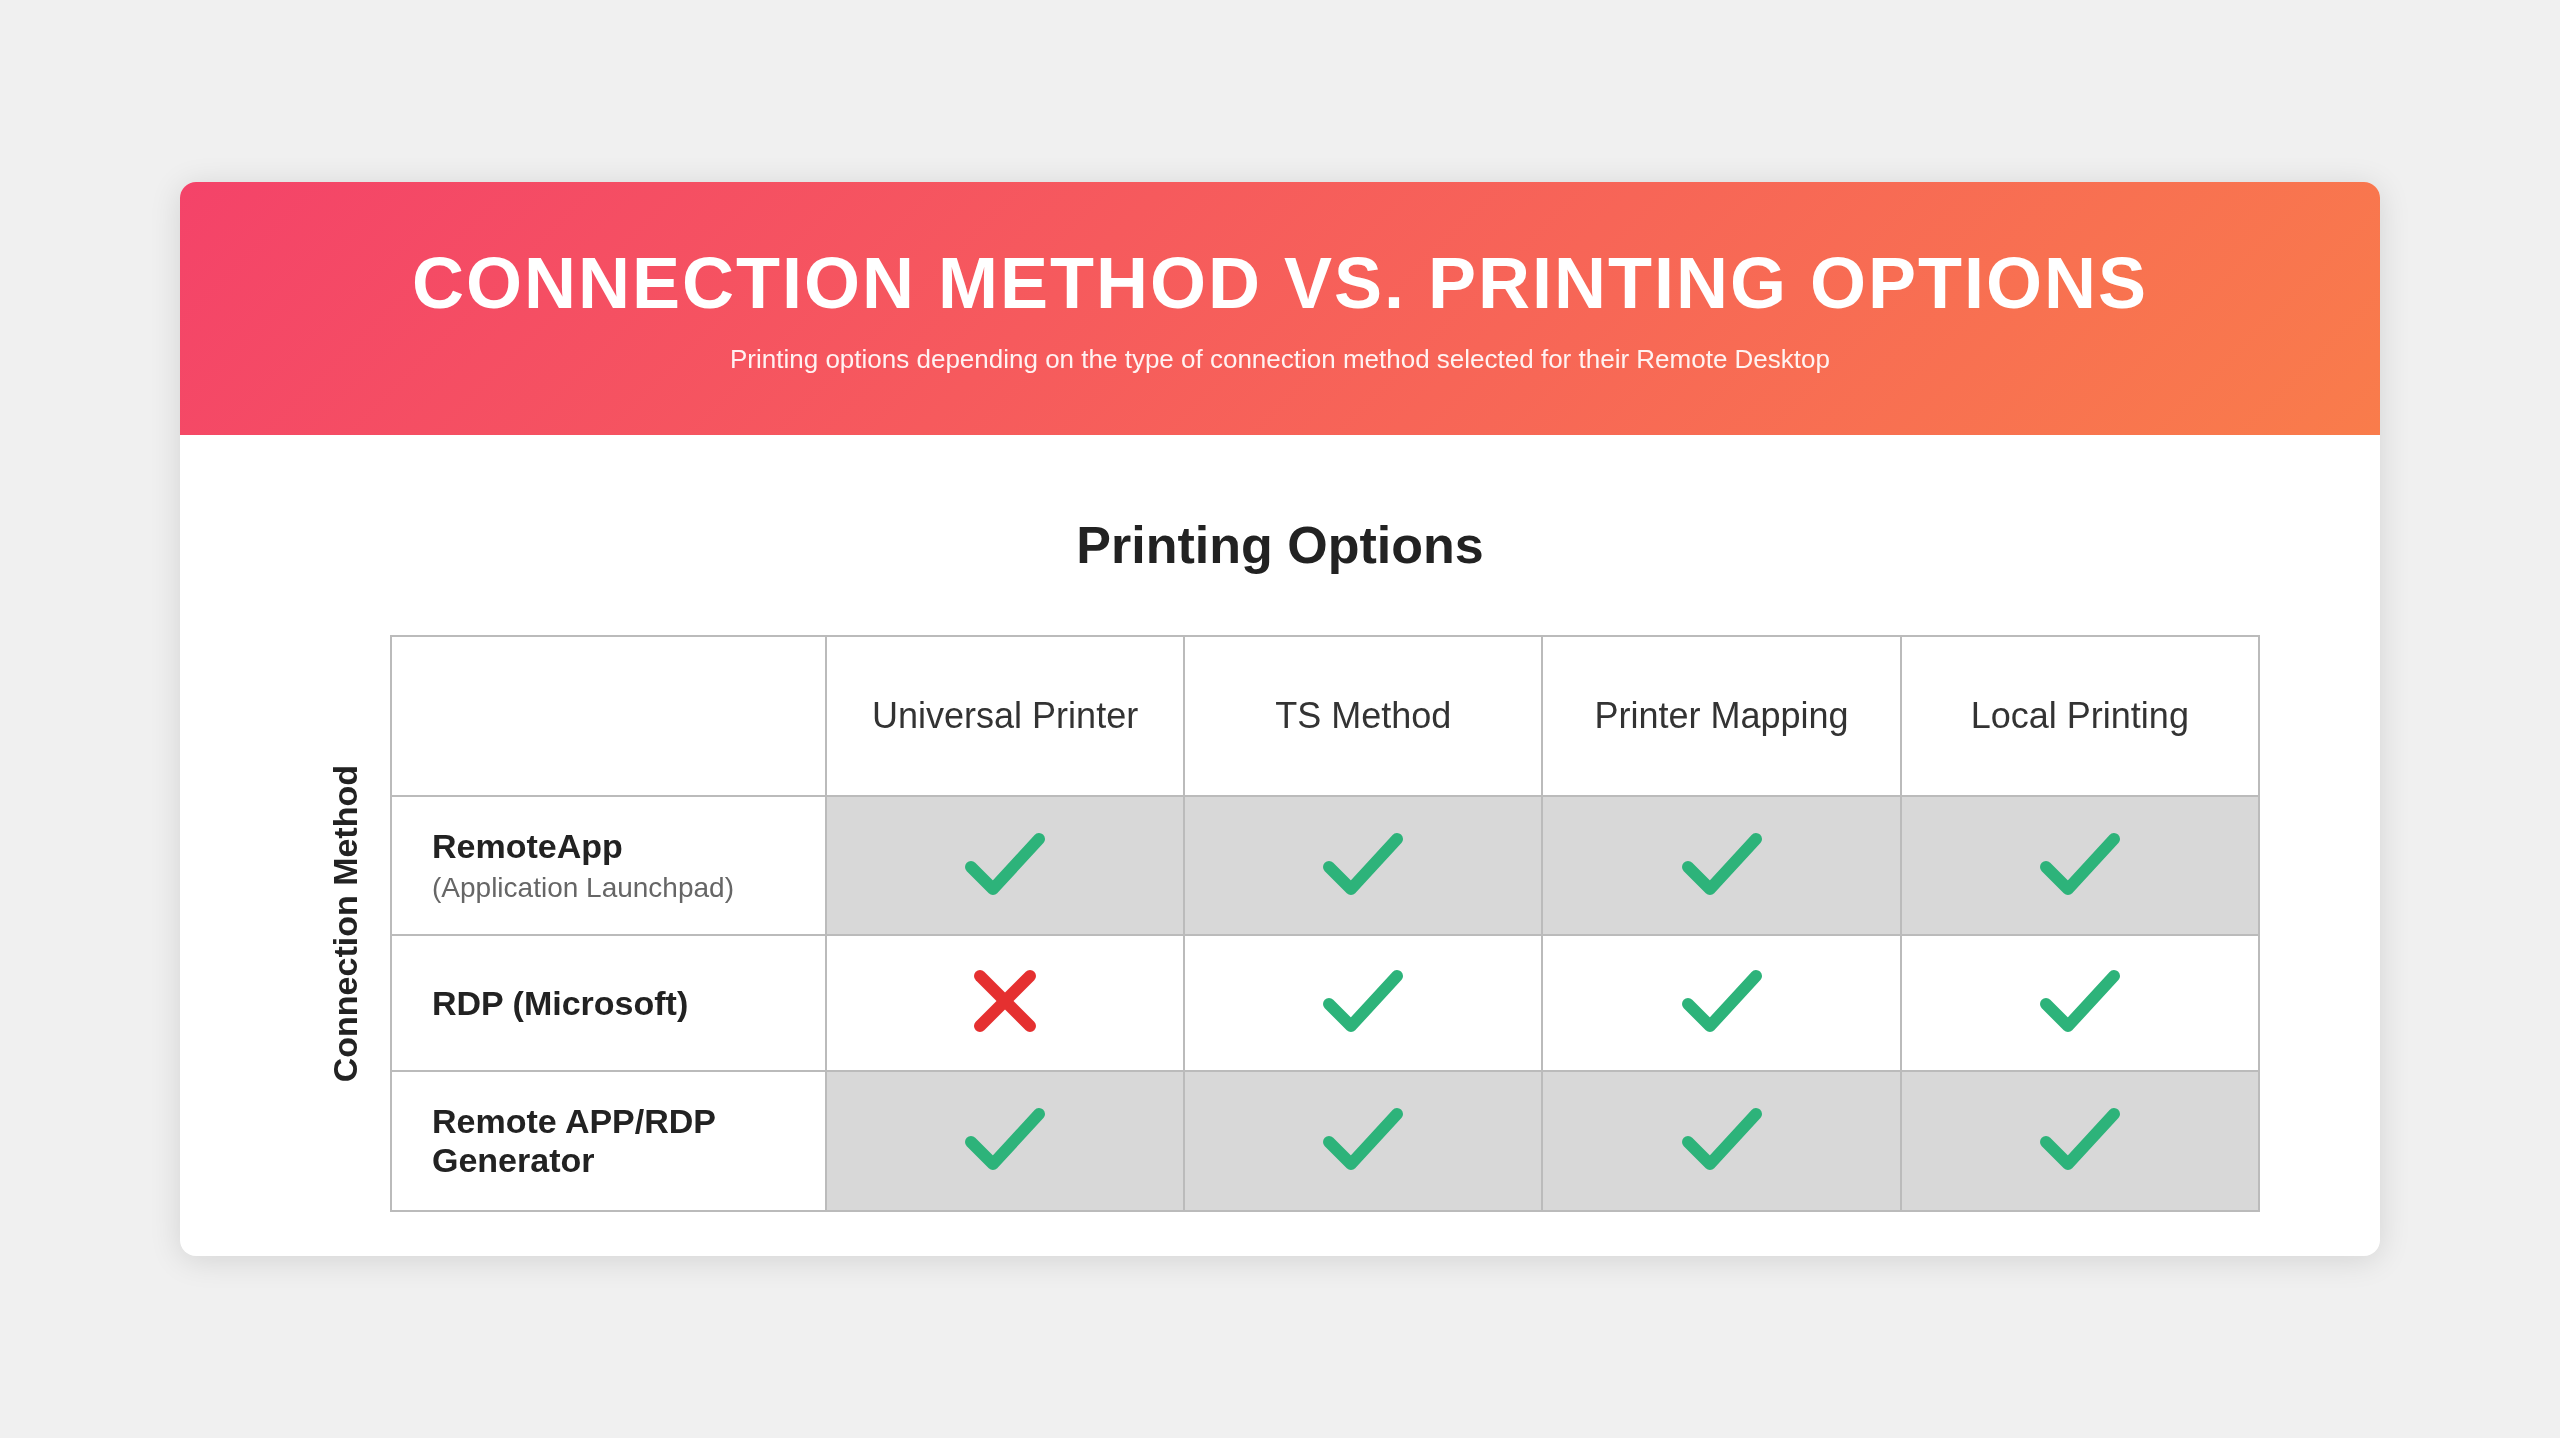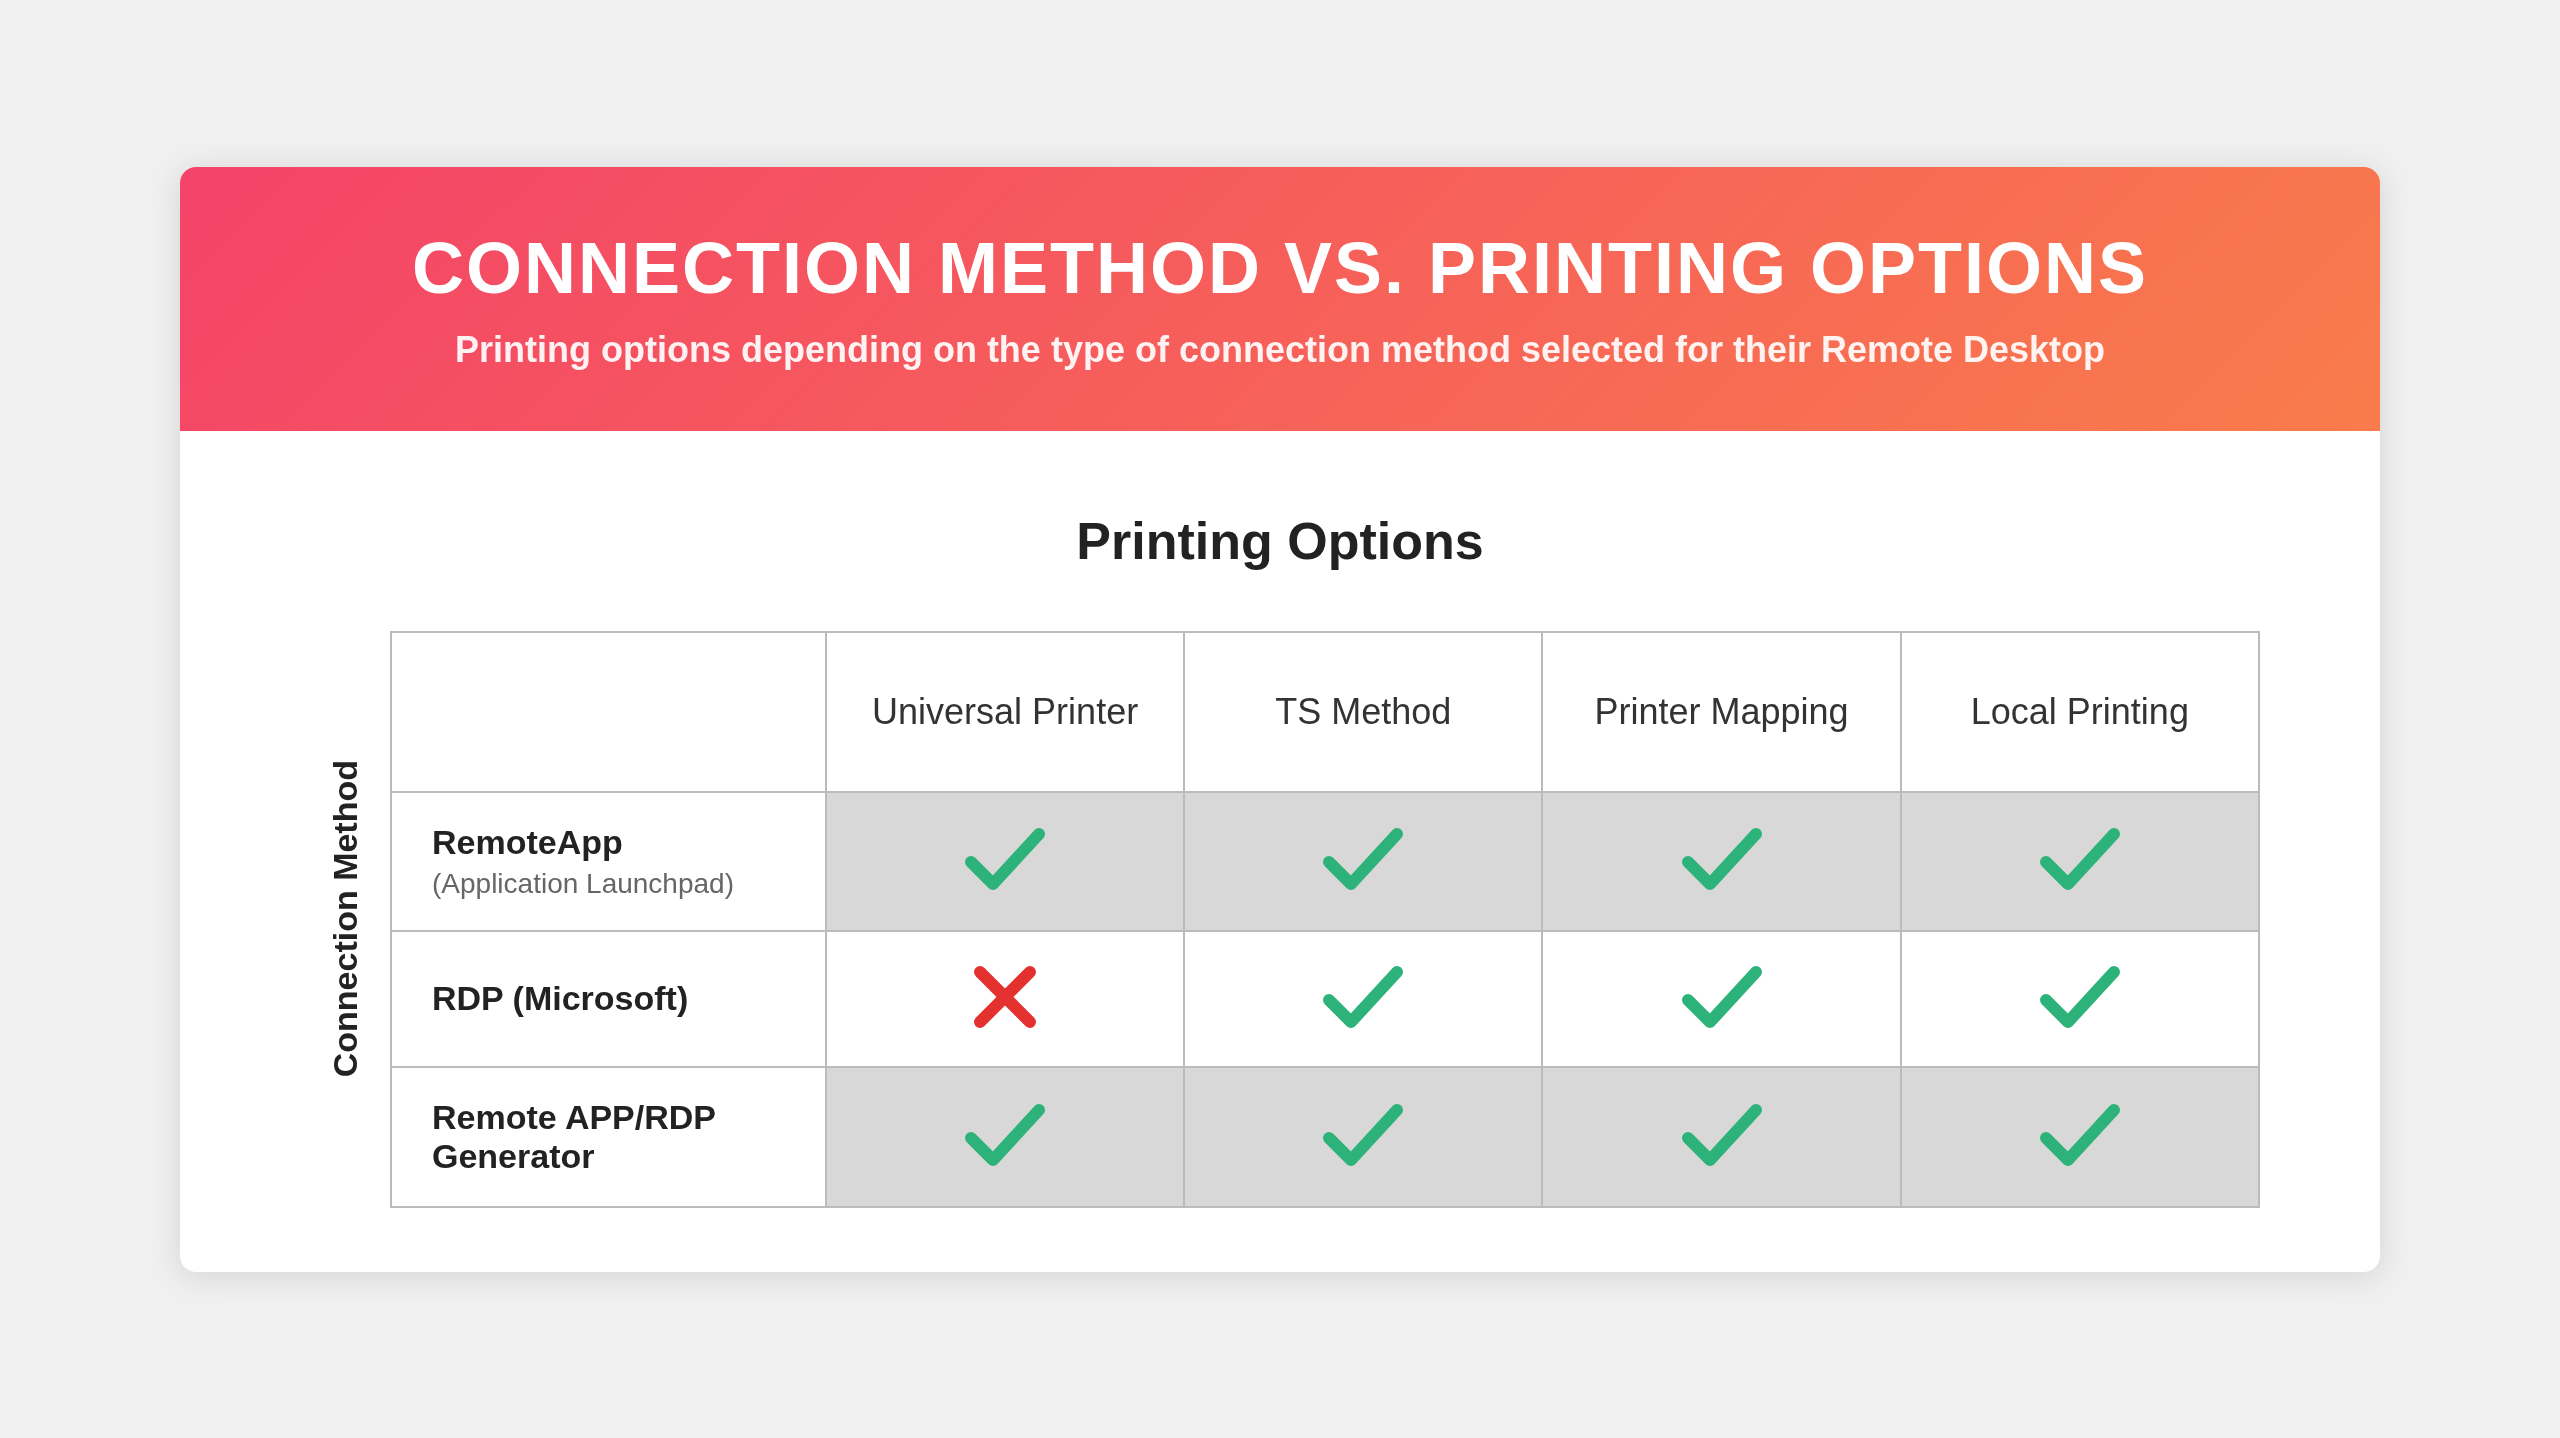--- a/index.html
+++ b/index.html
@@ -32,26 +32,26 @@
       color: #ffffff;
       font-size: 72px;
       font-weight: 800;
       letter-spacing: 2px;
       text-transform: uppercase;
       margin-bottom: 20px;
     }
 
     .header-subtitle {
       color: rgba(255,255,255,0.92);
-      font-size: 36px;
-      font-weight: 700;
+      font-size: 26px;
+      font-weight: 400;
     }
 
     .content {
-      padding: 80px 120px 64px 120px;
+      padding: 80px 120px 44px 120px;
     }
 
     .section-title {
       text-align: center;
       font-size: 52px;
       font-weight: 700;
       color: #222222;
       margin-bottom: 60px;
     }
 

